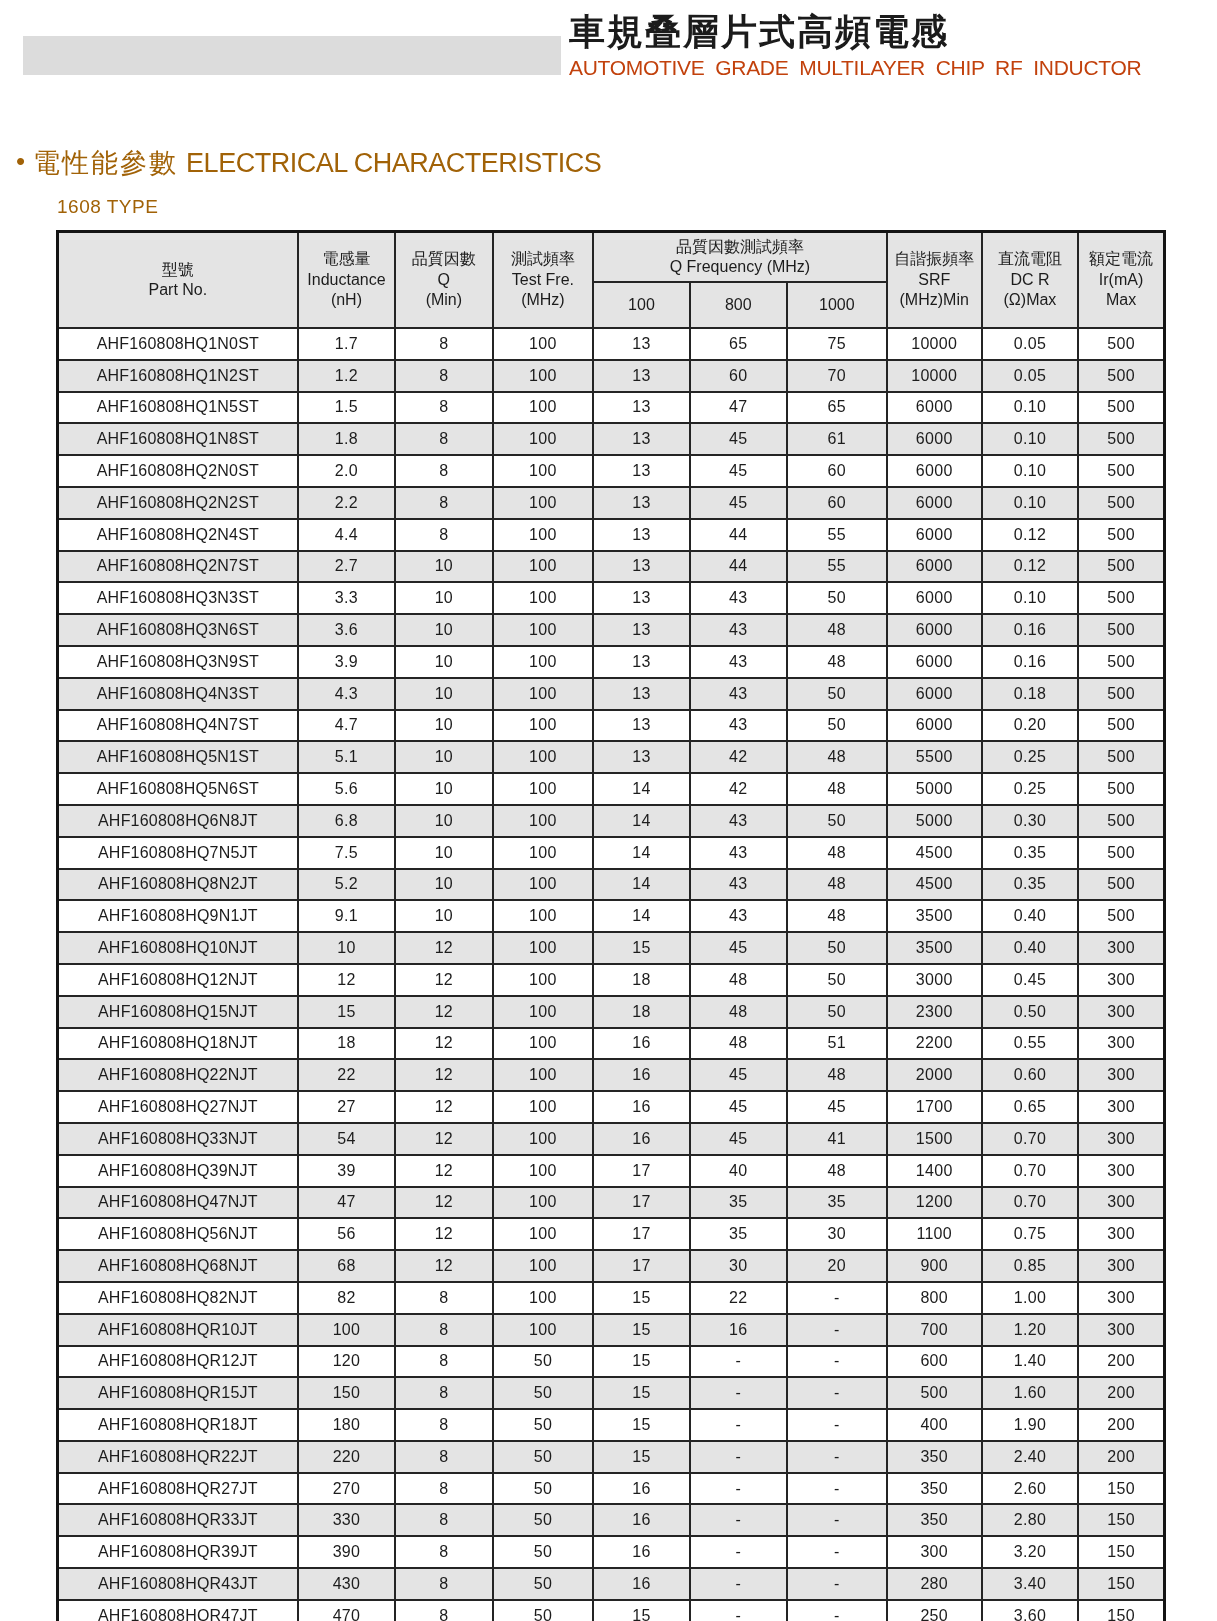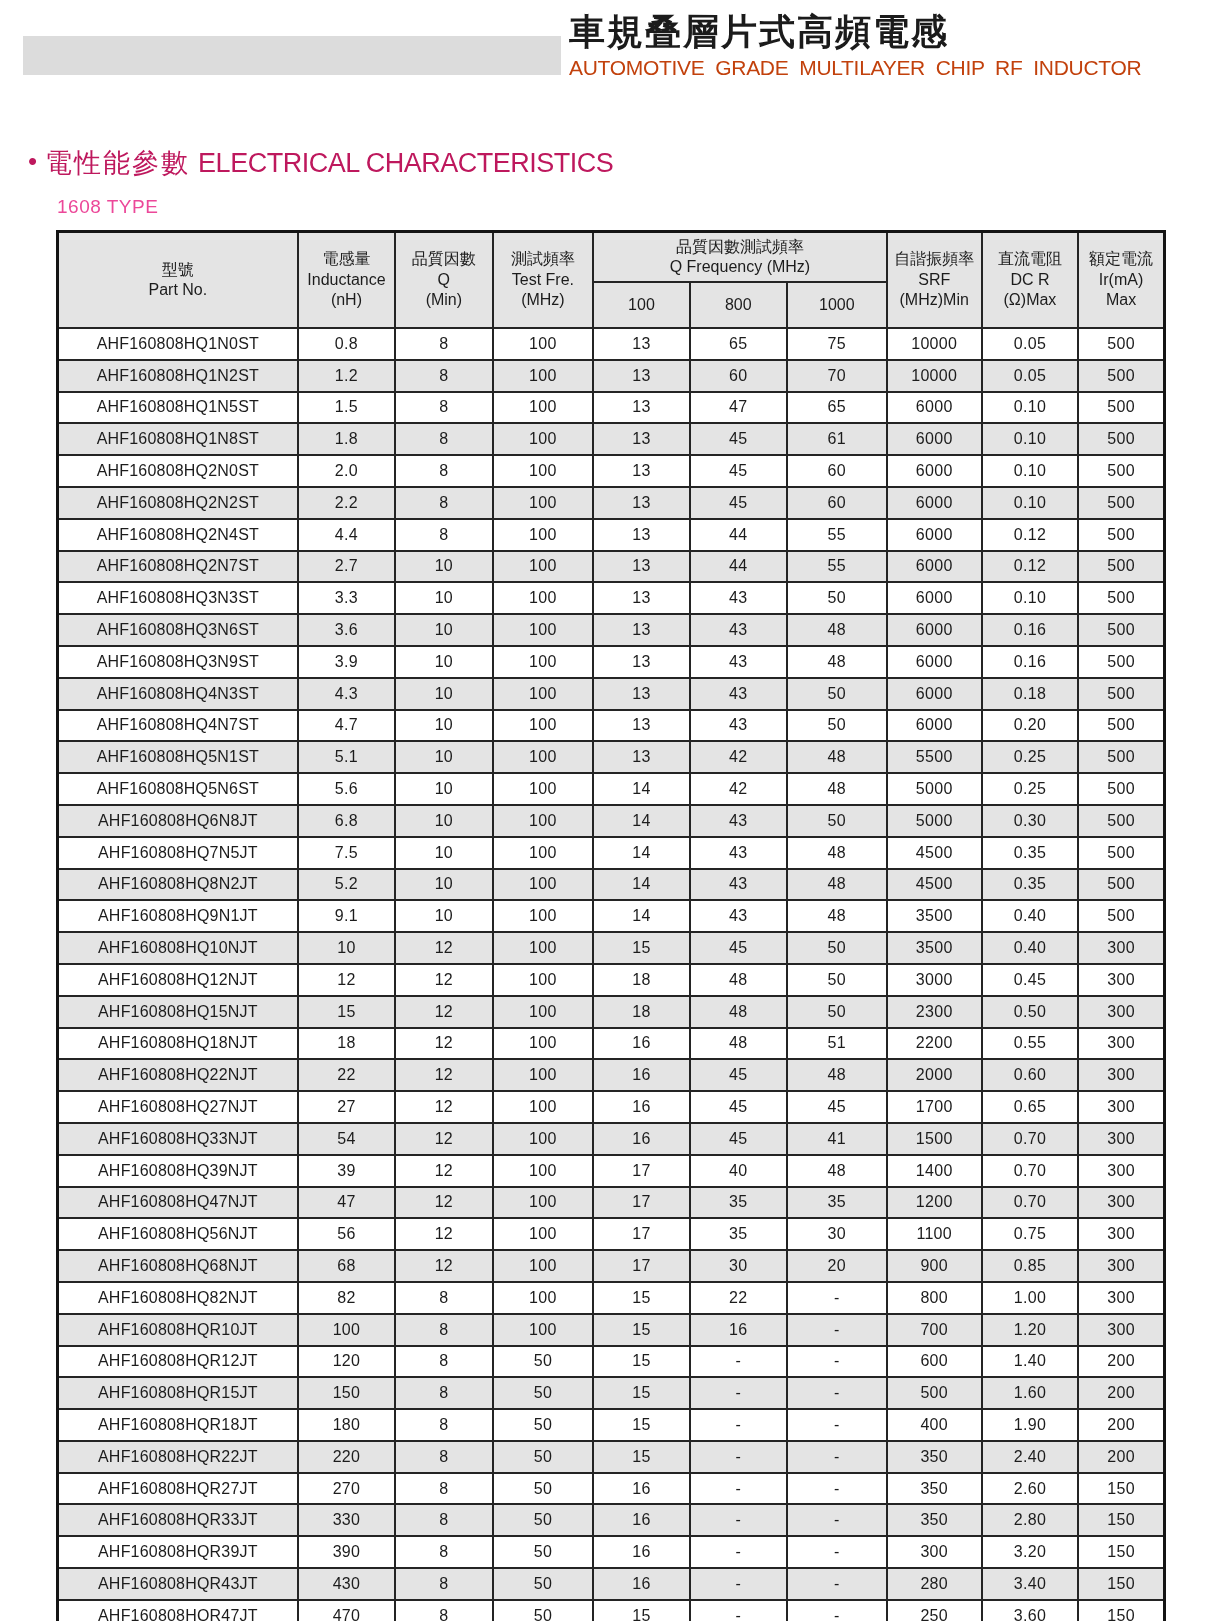--- a/index.html
+++ b/index.html
@@ -38,39 +38,39 @@
     font-size: 21px;
     font-weight: normal;
     letter-spacing: -0.3px;
     word-spacing: 0.25em;
     color: #c2410c;
   }
 
   
   .section-heading {
     position: absolute;
-    left: 28px; top: 146px;
+    left: 16px; top: 146px;
     font-size: 27px;
     line-height: 1.2;
     white-space: nowrap;
-    color: #be185d;
+    color: #a16207;
   }
   .section-heading .bullet {
     font-size: 26px;
     vertical-align: 2px;
     margin-right: 8px;
   }
   .section-heading .sec-zh { letter-spacing: 2px; }
   .section-heading .sec-en { margin-left: 8px; letter-spacing: -0.5px; }
   .type-label {
     position: absolute;
     left: 57px; top: 196px;
     font-size: 19px;
     letter-spacing: 0.5px;
-    color: #ec4899;
+    color: #a16207;
   }
 
   
   .spec-table {
     position: absolute;
     left: 56px; top: 230px;
     width: 1110px;
     border-collapse: collapse;
     table-layout: fixed;
     border: 3px solid #141414;
@@ -185,21 +185,21 @@
       </tr>
       <tr class="tier2">
         <th>100</th>
         <th>800</th>
         <th>1000</th>
       </tr>
     </thead>
     <tbody>
         <tr>
       <td class="part">AHF160808HQ1N0ST</td>
-      <td>0.8</td>
+      <td>1.7</td>
       <td>8</td>
       <td>100</td>
       <td>13</td>
       <td>65</td>
       <td>75</td>
       <td>10000</td>
       <td>0.05</td>
       <td>500</td>
     </tr>
         <tr class="alt">

